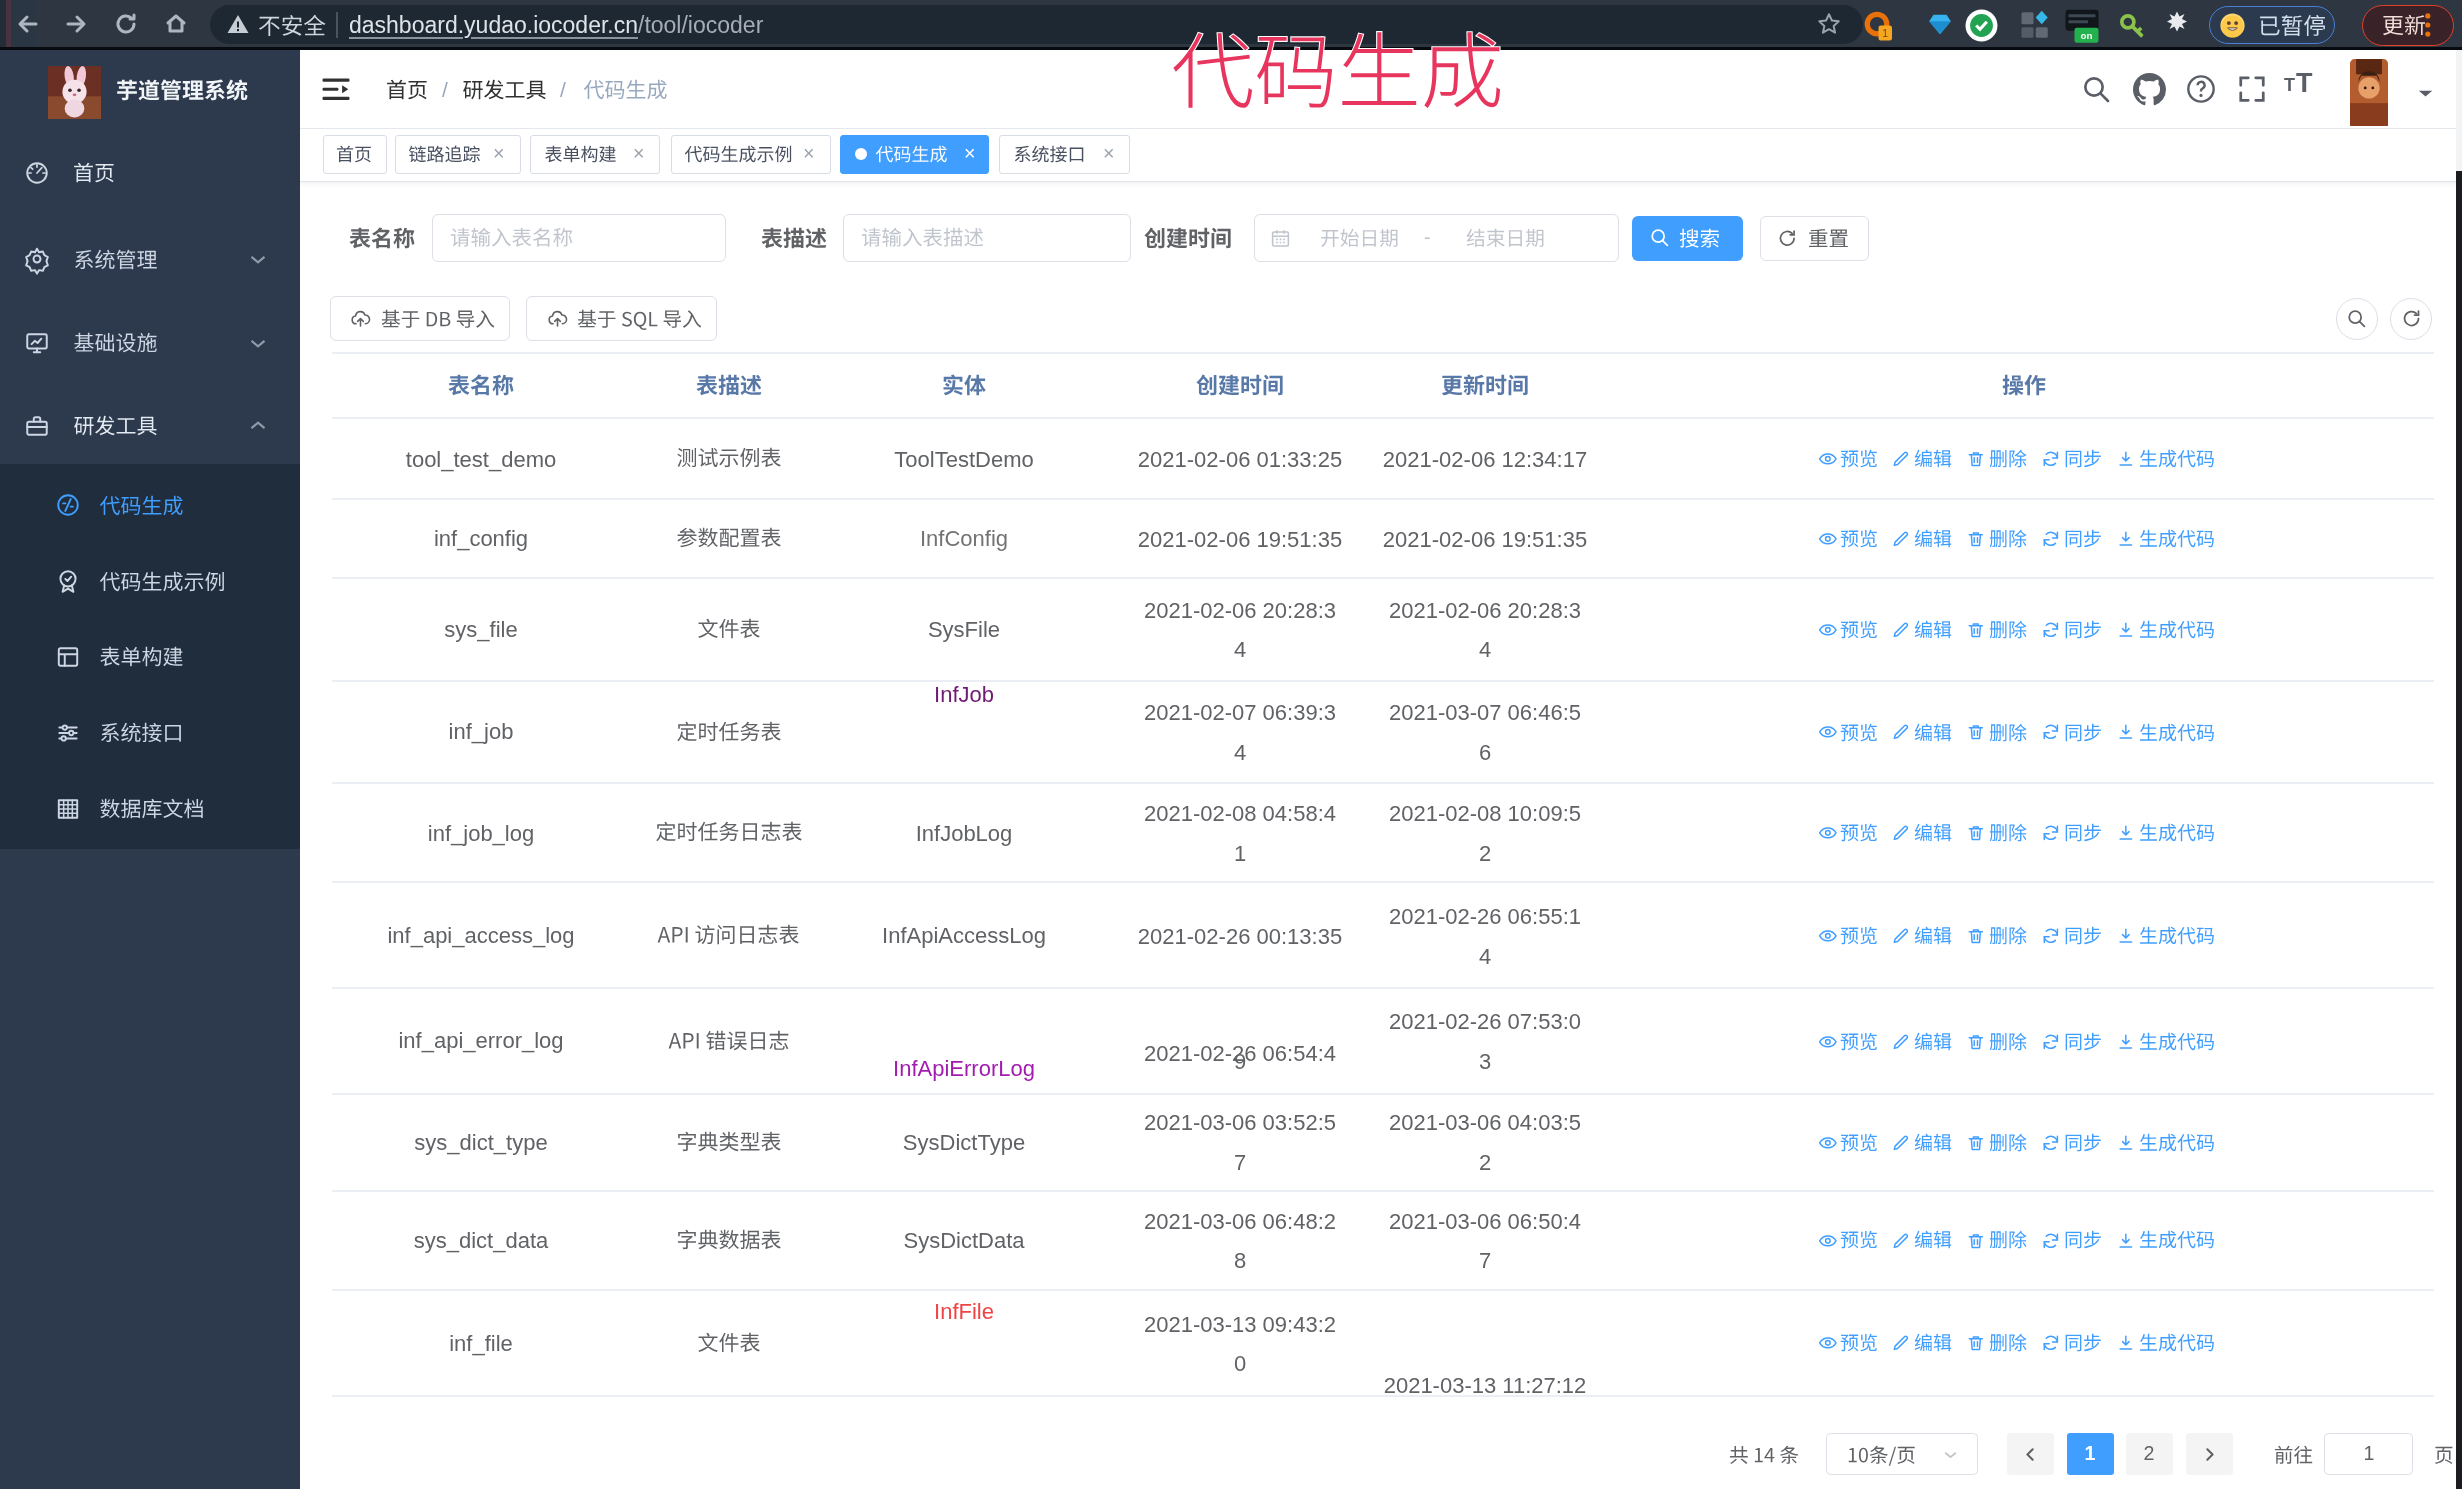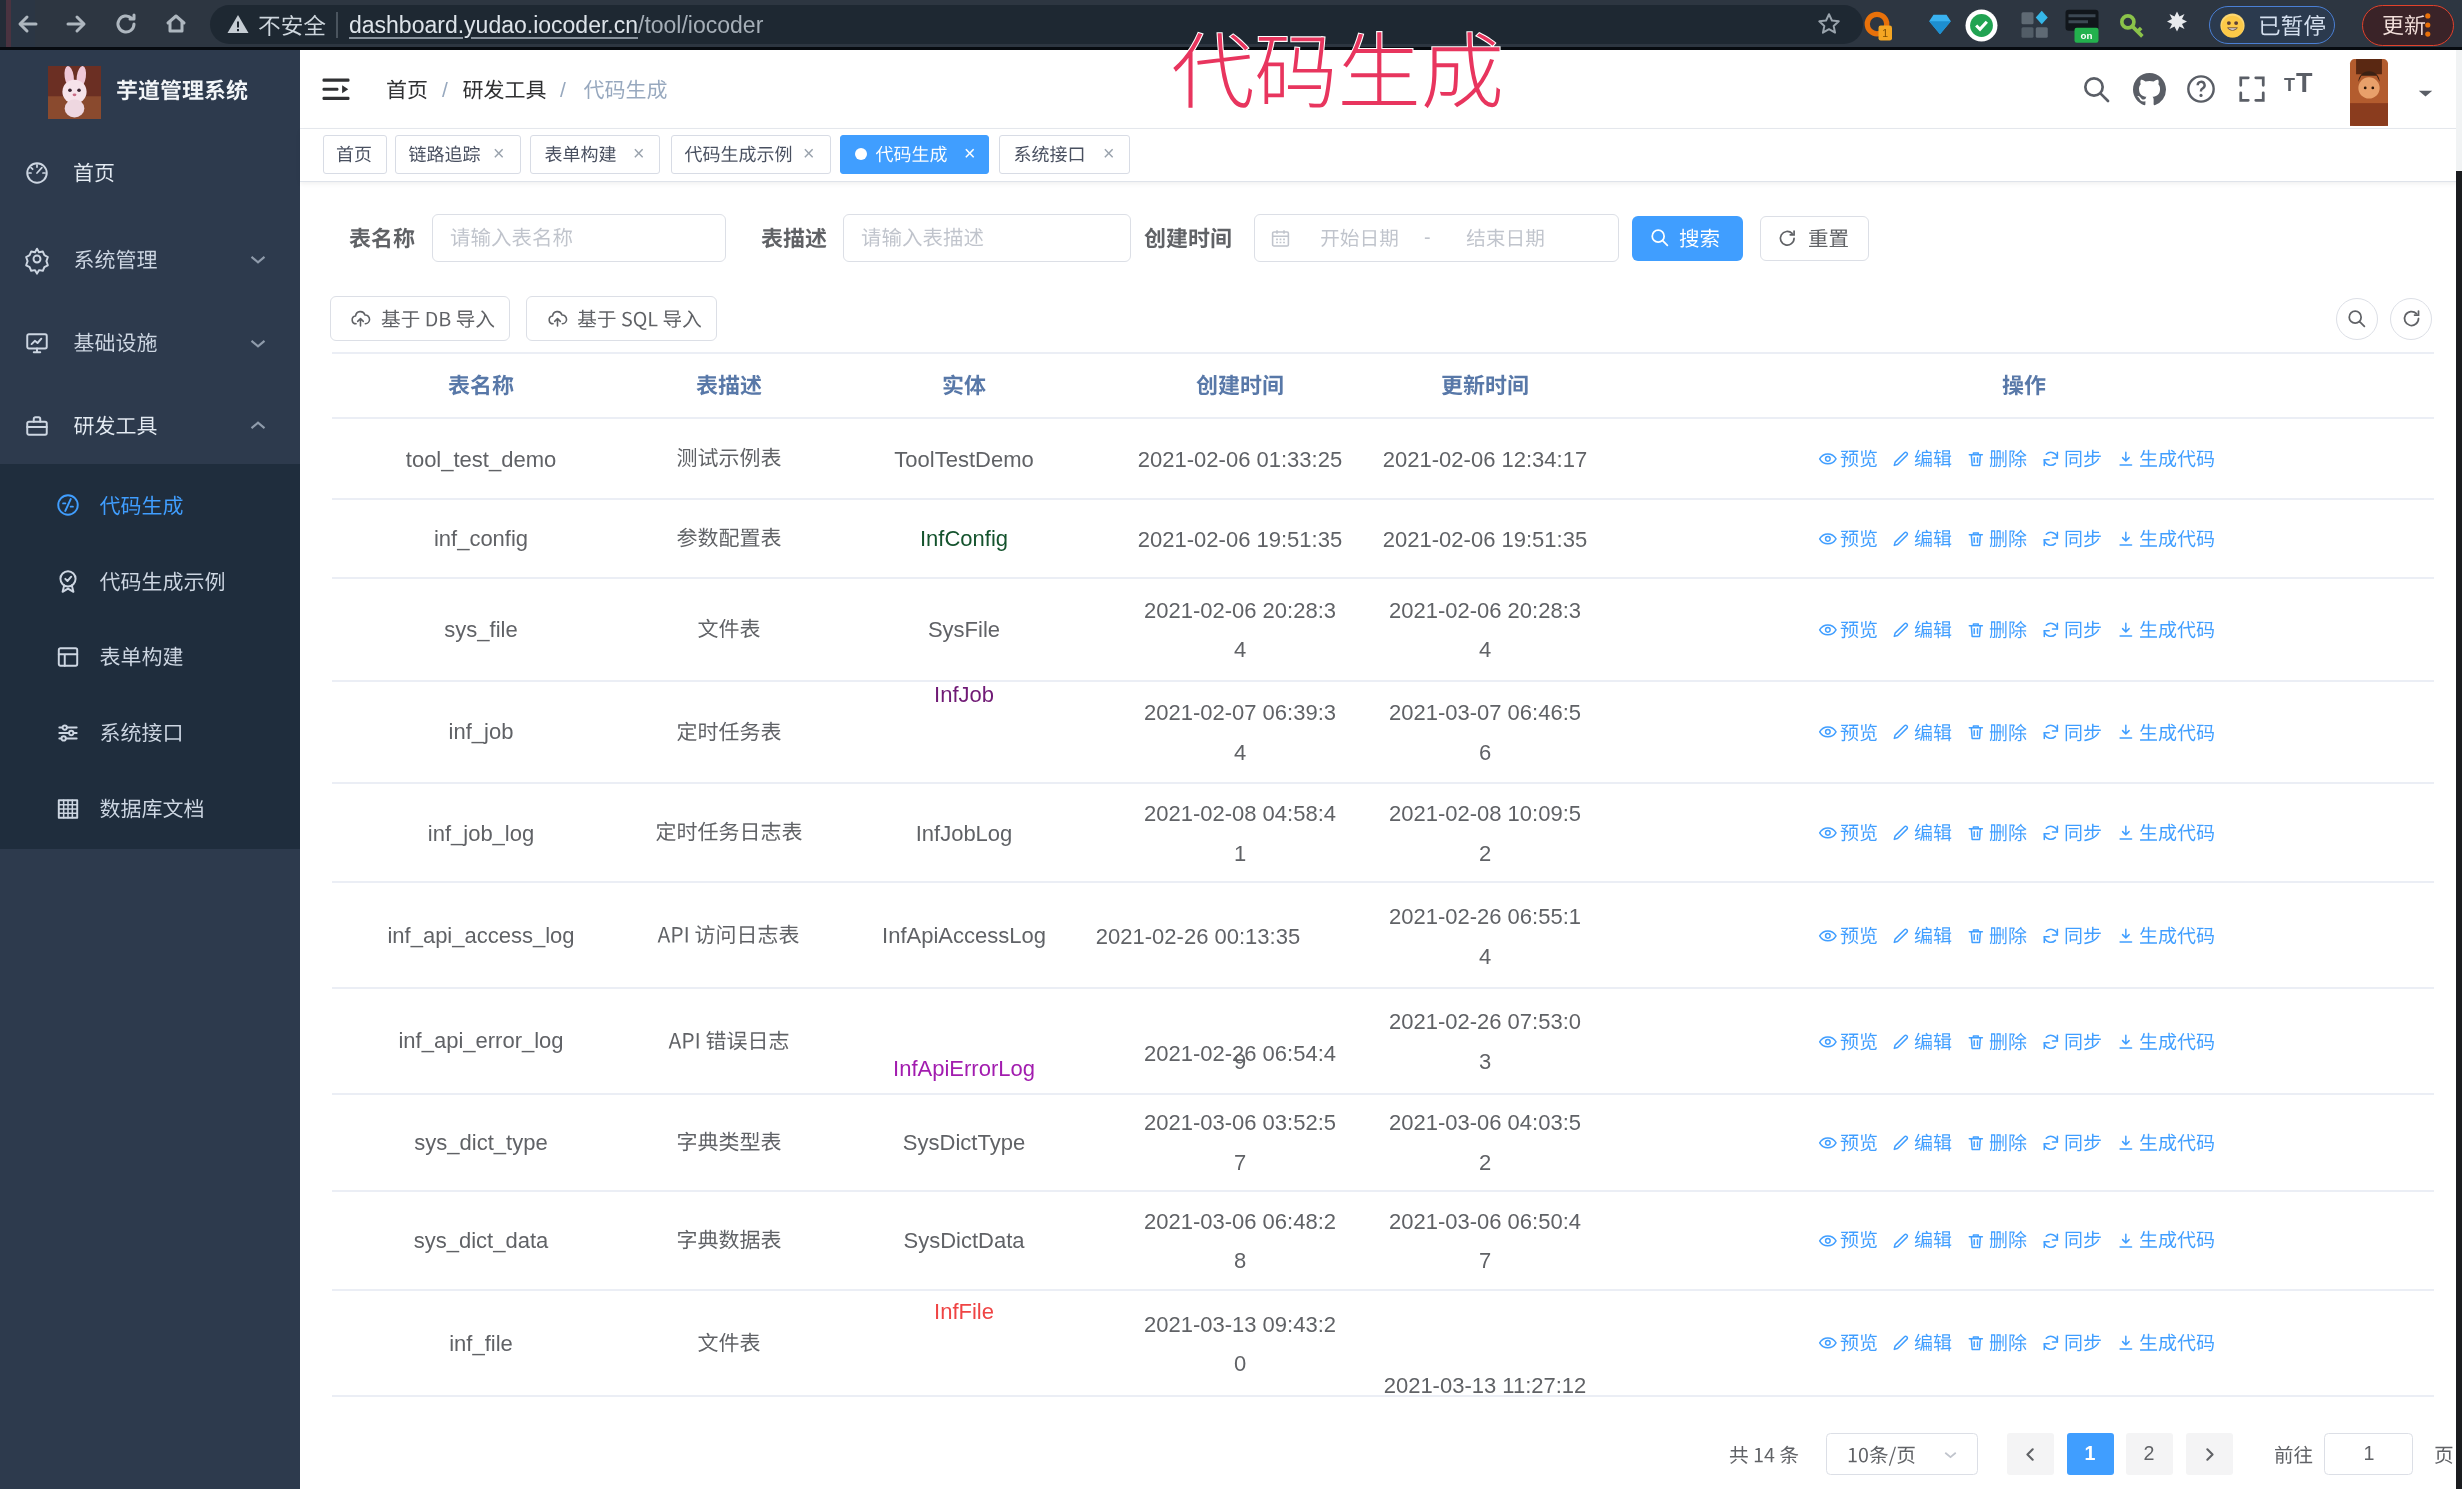--- a/index.html
+++ b/index.html
@@ -899,21 +899,21 @@
       <svg style="display:block;" width="106" height="21" viewBox="0 0 5000 1000">
         <g fill="#606266" transform="translate(0,880) scale(1,-1)">
           <use href="#r53c2"></use>
           <use href="#r6570" x="1000"></use>
           <use href="#r914d" x="2000"></use>
           <use href="#r7f6e" x="3000"></use>
           <use href="#r8868" x="4000"></use>
         </g>
       </svg>
     </div>
-<div style="position:absolute;left:964px;top:528px;font:400 22px 'Liberation Sans', sans-serif;color:#14532d;white-space:pre;line-height:22px;transform:translateX(-50%);">InfConfig</div>
+<div style="position:absolute;left:964px;top:528px;font:400 22px 'Liberation Sans', sans-serif;color:#737373;white-space:pre;line-height:22px;transform:translateX(-50%);">InfConfig</div>
 <div style="position:absolute;left:1240px;top:529px;font:400 22px 'Liberation Sans', sans-serif;color:#606266;white-space:pre;line-height:22px;transform:translateX(-50%);">2021-02-06 19:51:35</div>
 <div style="position:absolute;left:1485px;top:529px;font:400 22px 'Liberation Sans', sans-serif;color:#606266;white-space:pre;line-height:22px;transform:translateX(-50%);">2021-02-06 19:51:35</div>
 <svg style="position:absolute;left:1818px;top:529px" width="19.7" height="19.7" viewBox="0 0 24 24">
       <g fill="none" stroke="#409eff" stroke-width="1.8" stroke-linecap="round" stroke-linejoin="round">
         <path d="M2 12s3.5-6 10-6 10 6 10 6-3.5 6-10 6-10-6-10-6z"></path>
         <circle cx="12" cy="12" r="2.8"></circle>
       </g>
     </svg>
 <div style="position:absolute;left:1840px;top:529px">
       <svg style="display:block;" width="38" height="19" viewBox="0 0 2000 1000">
@@ -1245,21 +1245,21 @@
           <use href="#r49" x="1241"></use>
           <use href="#r8bbf" x="1758"></use>
           <use href="#r95ee" x="2758"></use>
           <use href="#r65e5" x="3758"></use>
           <use href="#r5fd7" x="4758"></use>
           <use href="#r8868" x="5758"></use>
         </g>
       </svg>
     </div>
 <div style="position:absolute;left:964px;top:925px;font:400 22px 'Liberation Sans', sans-serif;color:#606266;white-space:pre;line-height:22px;transform:translateX(-50%);">InfApiAccessLog</div>
-<div style="position:absolute;left:1198px;top:926px;font:400 22px 'Liberation Sans', sans-serif;color:#606266;white-space:pre;line-height:22px;transform:translateX(-50%);">2021-02-26 00:13:35</div>
+<div style="position:absolute;left:1240px;top:926px;font:400 22px 'Liberation Sans', sans-serif;color:#606266;white-space:pre;line-height:22px;transform:translateX(-50%);">2021-02-26 00:13:35</div>
 <div style="position:absolute;left:1485px;top:906px;font:400 22px 'Liberation Sans', sans-serif;color:#606266;white-space:pre;line-height:22px;transform:translateX(-50%);">2021-02-26 06:55:1</div>
     <div style="position:absolute;left:1485px;top:946px;font:400 22px 'Liberation Sans', sans-serif;color:#606266;white-space:pre;line-height:22px;transform:translateX(-50%);">4</div>
 <svg style="position:absolute;left:1818px;top:926px" width="19.7" height="19.7" viewBox="0 0 24 24">
       <g fill="none" stroke="#409eff" stroke-width="1.8" stroke-linecap="round" stroke-linejoin="round">
         <path d="M2 12s3.5-6 10-6 10 6 10 6-3.5 6-10 6-10-6-10-6z"></path>
         <circle cx="12" cy="12" r="2.8"></circle>
       </g>
     </svg>
 <div style="position:absolute;left:1840px;top:926px">
       <svg style="display:block;" width="38" height="19" viewBox="0 0 2000 1000">

